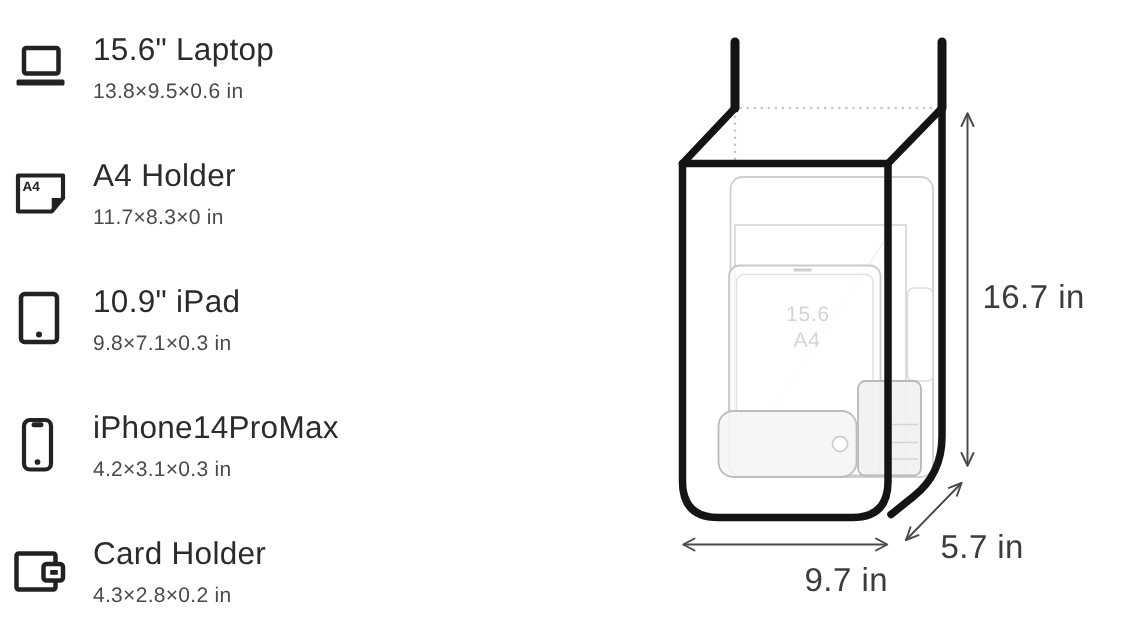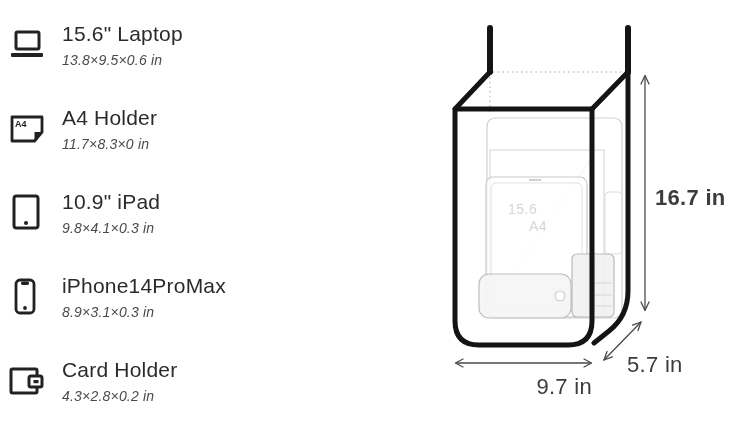--- a/index.html
+++ b/index.html
@@ -7,31 +7,31 @@
     position:relative;width:750px;height:426px;background:#ffffff;overflow:hidden;
     font-family:"Liberation Sans","DejaVu Sans",sans-serif;
   }
   
   .item-list{position:absolute;left:0;top:0;width:300px;height:426px;}
   .item{position:absolute;left:8px;display:flex;align-items:center;height:58px;}
   .item .icon{width:54px;display:flex;align-items:center;justify-content:flex-start;flex:0 0 54px;}
   .item .icon svg{display:block;}
   .item .txt{display:flex;flex-direction:column;}
   .item .title{font-size:21px;line-height:26px;color:#2b2b2b;letter-spacing:.2px;}
-  .item .dims{font-size:14px;line-height:18px;color:#4a4a4a;margin-top:4px;letter-spacing:.2px;font-style:italic;}
+  .item .dims{font-size:14px;line-height:18px;color:#4a4a4a;margin-top:4px;letter-spacing:.2px;}
   .r1{top:16px}.r2{top:100px}.r3{top:184px}.r4{top:268px}.r5{top:352px}
   
   .diagram{position:absolute;left:0;top:0;width:750px;height:426px;}
   .diagram svg{position:absolute;left:0;top:0;}
   .dim-label{position:absolute;font-size:22px;color:#3c3c3c;letter-spacing:.3px;white-space:nowrap;}
-  .dim-height{left:655px;top:185px;font-weight:bold;}
+  .dim-height{left:655px;top:185px;}
   .dim-width{left:455px;top:374px;width:137px;text-align:right;}
   .dim-depth{left:627px;top:352px;text-align:right;}
   .inner-label{position:absolute;color:#d5d5d5;font-size:14px;letter-spacing:.5px;}
-  .inner-laptop{left:508px;top:201px;}
+  .inner-laptop{left:524px;top:201px;}
   .inner-paper{left:529px;top:218px;}
 </style>
 </head>
 <body>
 
 <div class="page">
 
   <div class="item-list">
 
     <div class="item r1">
@@ -63,35 +63,35 @@
 
     <div class="item r3">
       <span class="icon">
         <svg width="36" height="38" viewBox="0 0 36 38">
           <rect x="6" y="2" width="24" height="32" rx="2.5" fill="none" stroke="#222" stroke-width="3"></rect>
           <circle cx="18" cy="29" r="2" fill="#222"></circle>
         </svg>
       </span>
       <div class="txt">
         <div class="title">10.9" iPad</div>
-        <div class="dims">9.8×4.1×0.3 in</div>
+        <div class="dims">9.8×7.1×0.3 in</div>
       </div>
     </div>
 
     <div class="item r4">
       <span class="icon">
         <svg width="34" height="38" viewBox="0 0 34 38">
           <rect x="8" y="2" width="18" height="33" rx="4" fill="none" stroke="#222" stroke-width="2.8"></rect>
           <rect x="13" y="3.5" width="8" height="3.4" rx="1.6" fill="#222"></rect>
           <circle cx="17" cy="30" r="1.9" fill="#222"></circle>
         </svg>
       </span>
       <div class="txt">
         <div class="title">iPhone14ProMax</div>
-        <div class="dims">8.9×3.1×0.3 in</div>
+        <div class="dims">4.2×3.1×0.3 in</div>
       </div>
     </div>
 
     <div class="item r5">
       <span class="icon">
         <svg width="38" height="32" viewBox="0 0 38 32">
           <rect x="3" y="4" width="26" height="24" rx="1.5" fill="none" stroke="#222" stroke-width="3"></rect>
           <rect x="21" y="11" width="13" height="11" rx="2" fill="#fff" stroke="#222" stroke-width="3"></rect>
           <rect x="25.5" y="15" width="5" height="3.2" fill="#222"></rect>
         </svg>

